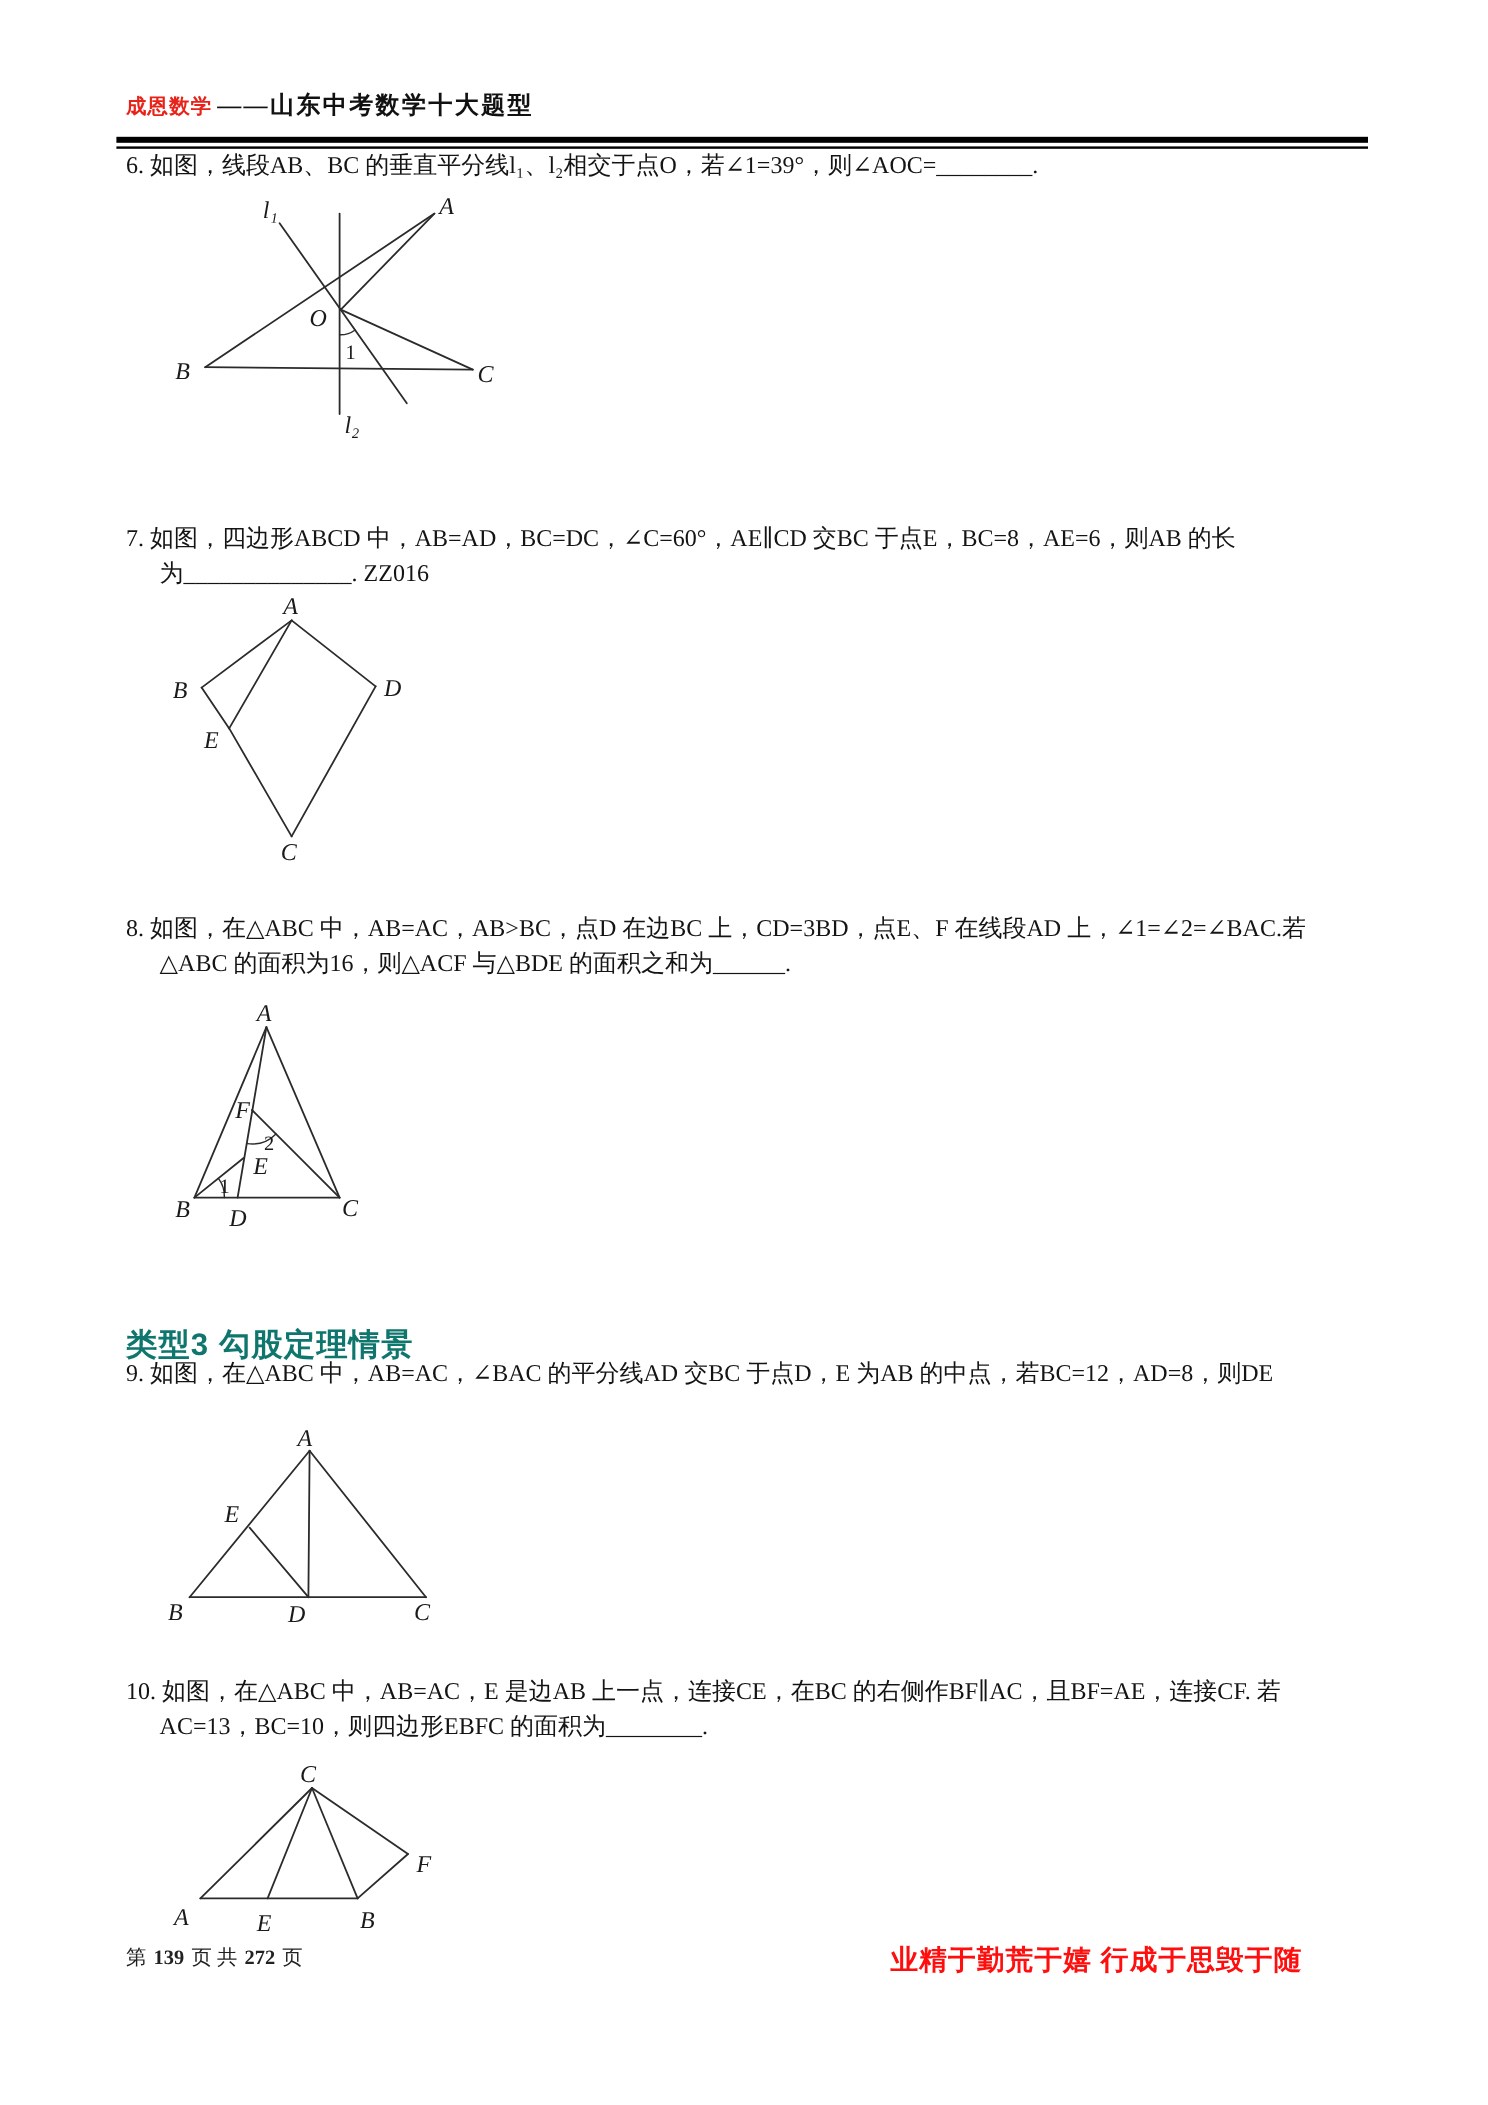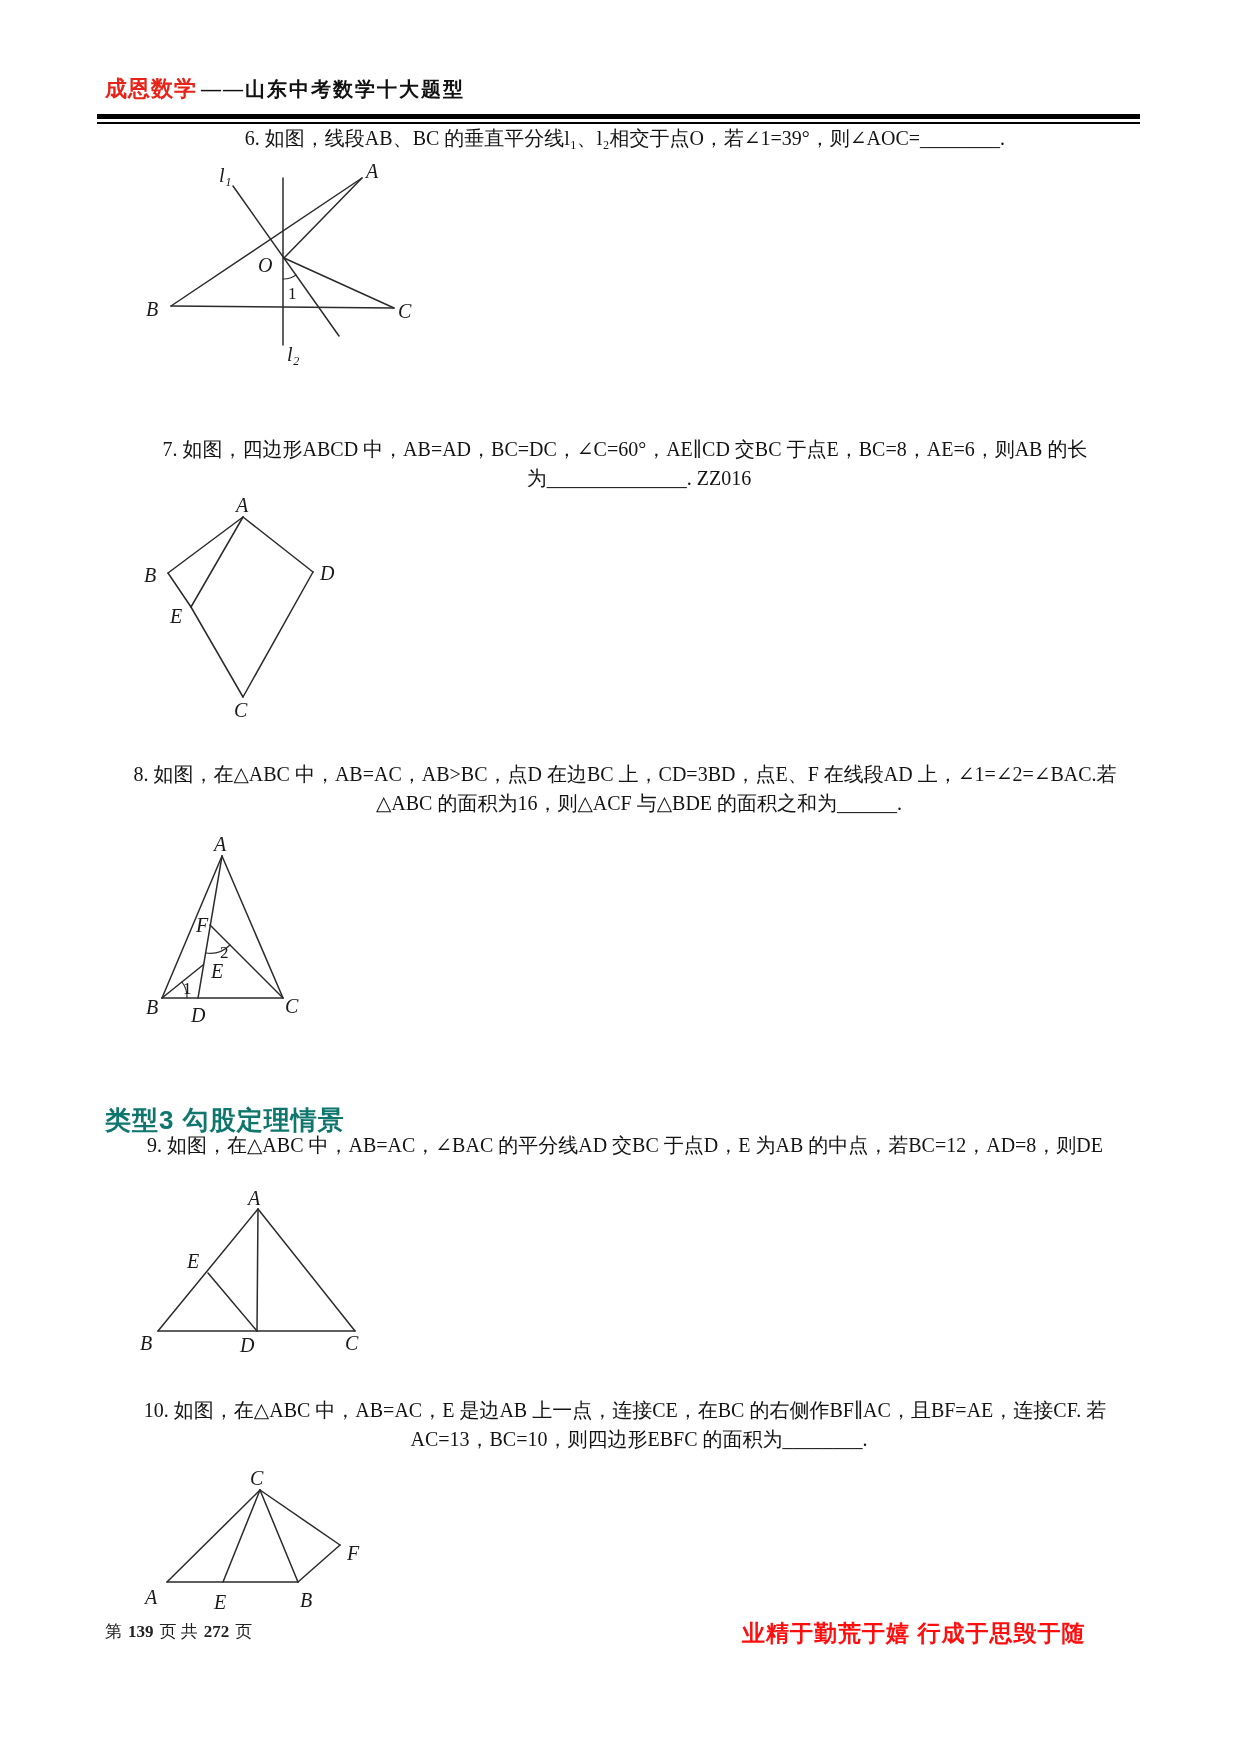--- a/index.html
+++ b/index.html
@@ -4,26 +4,26 @@
 <style>
   html,body{margin:0;padding:0;}
   body{
     width:1240px;height:1754px;background:#ffffff;position:relative;
     font-family:"Liberation Serif","DejaVu Serif",serif;color:#141414;
     overflow:hidden;
   }
   
   .hdr{position:absolute;left:105px;top:74px;white-space:nowrap;}
   .brand{font-family:"Liberation Sans","DejaVu Sans",sans-serif;font-weight:bold;
-         font-size:22px;color:#e8231a;letter-spacing:1px;}
+         font-size:17px;color:#e8231a;letter-spacing:1px;}
   .subtitle{font-weight:bold;font-size:20px;color:#111;margin-left:4px;letter-spacing:2px;}
   .rule{position:absolute;left:97px;top:114px;width:1043px;height:3px;
         border-top:5px solid #000;border-bottom:2px solid #000;}
   
-  .problem{position:absolute;left:105px;width:1040px;font-size:20px;line-height:29px;text-align:center;}
+  .problem{position:absolute;left:105px;width:1040px;font-size:20px;line-height:29px;}
   .pline{white-space:nowrap;}
   .pline.cont{padding-left:28px;}
   .sec-head{position:absolute;left:105px;font-family:"Liberation Sans","DejaVu Sans",sans-serif;
             font-weight:bold;font-size:26px;color:#0f766e;letter-spacing:1px;}
   
   .fig{position:absolute;overflow:visible;}
   .fig line,.fig path{stroke:#2b2b2b;stroke-width:1.5;fill:none;stroke-linecap:round;}
   .fig path.arc{stroke-width:1.2;}
   .vlabel{font-family:"Liberation Serif","DejaVu Serif",serif;font-style:italic;
           font-size:20px;fill:#1a1a1a;}

